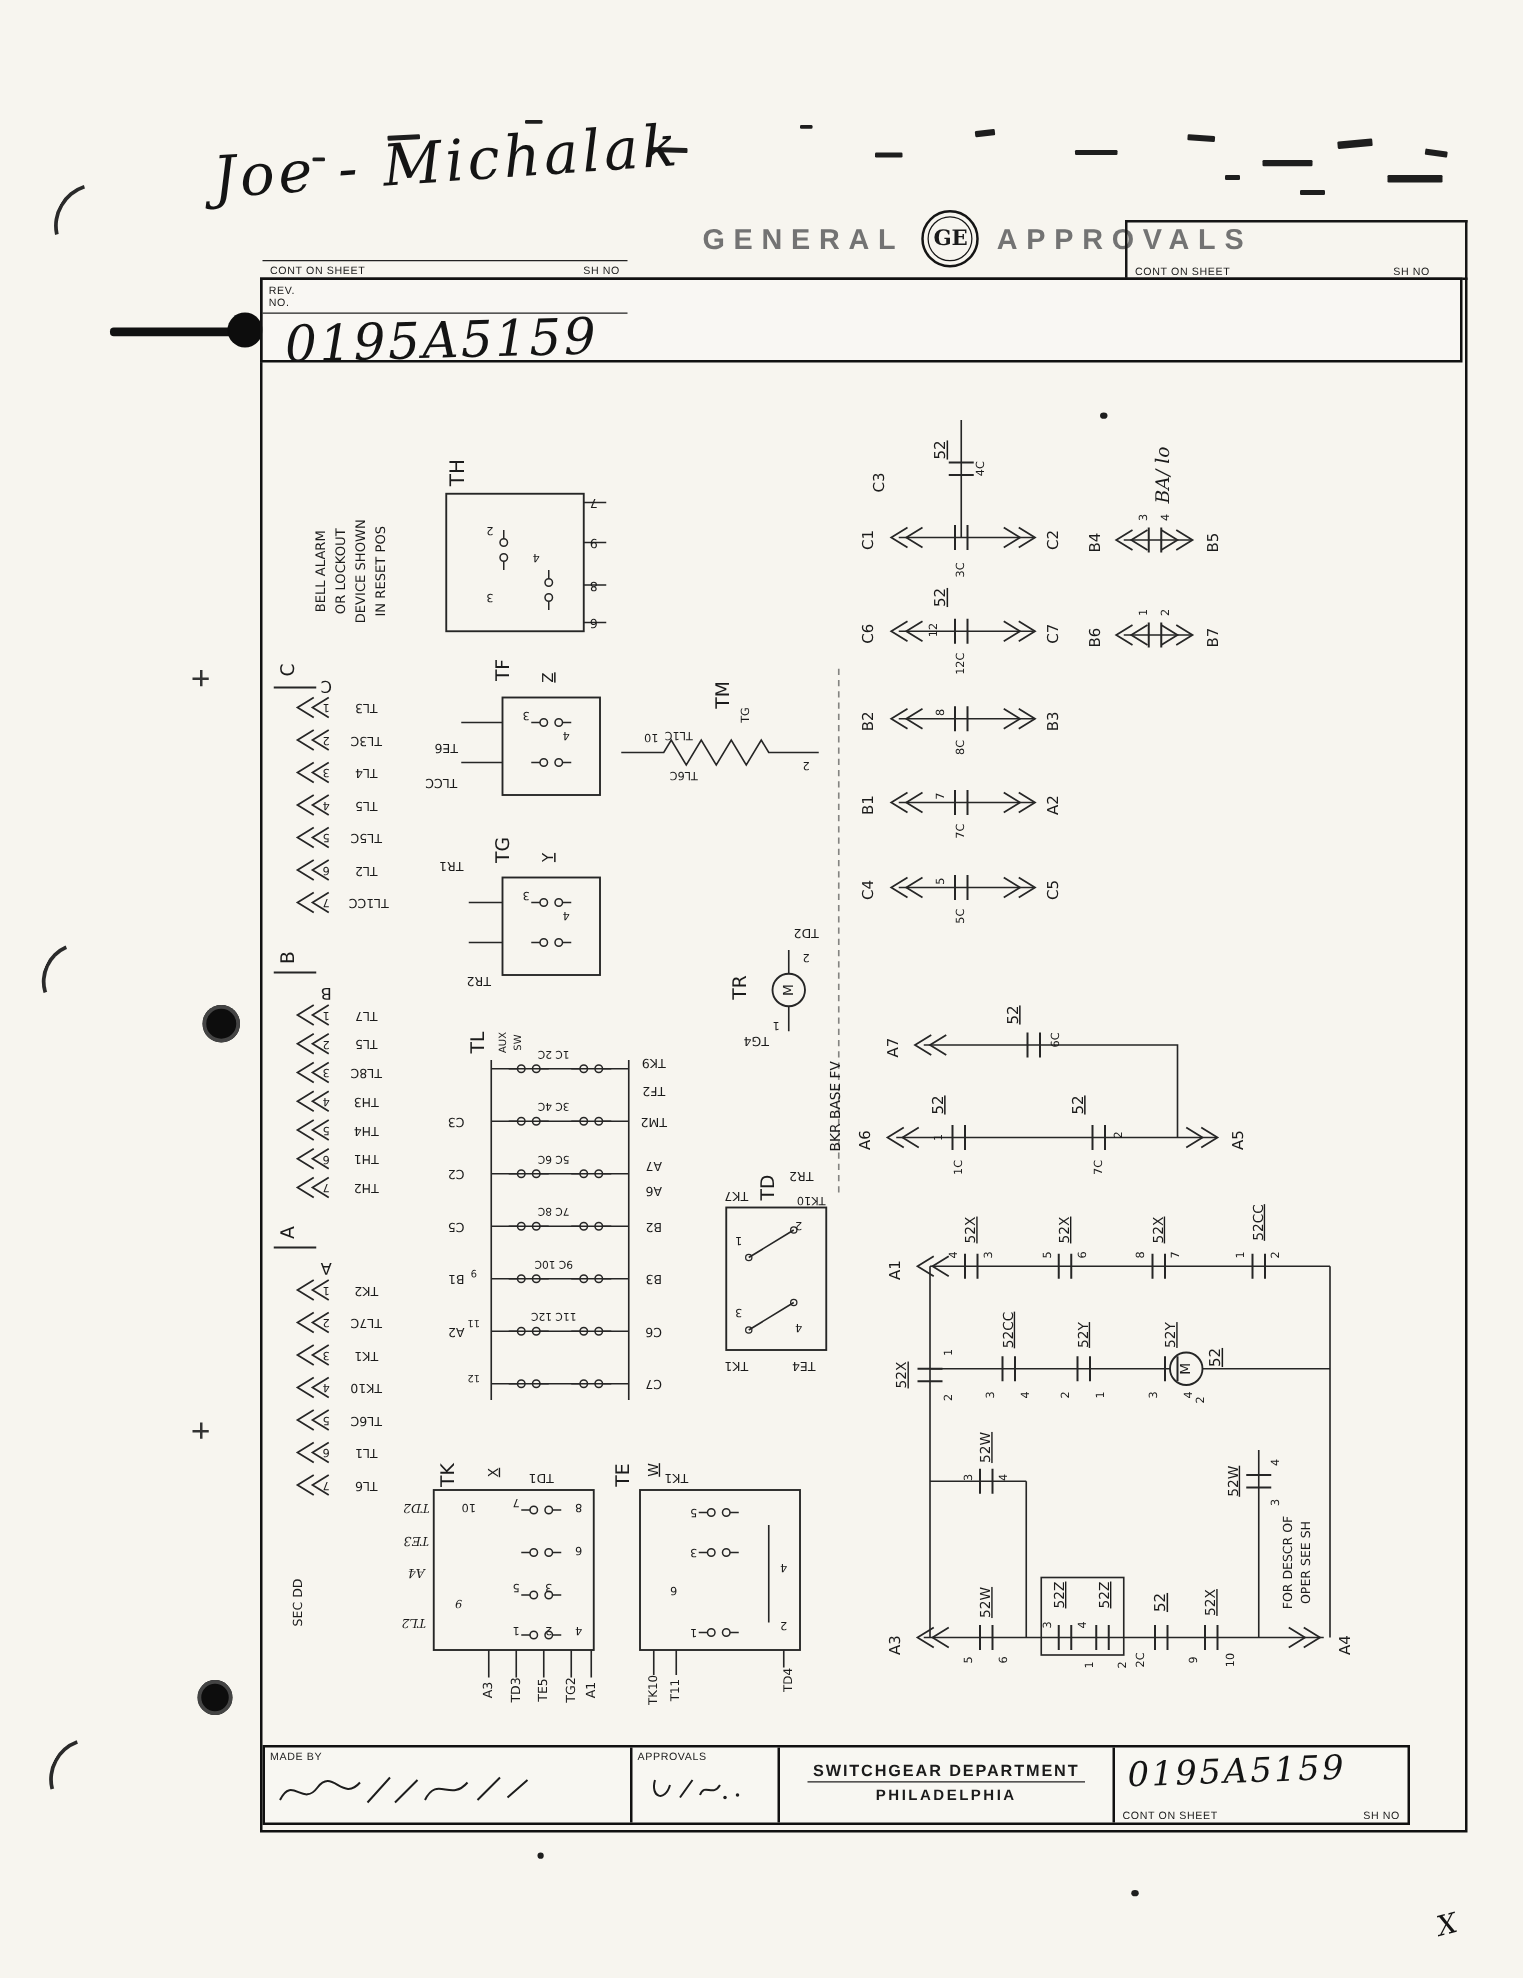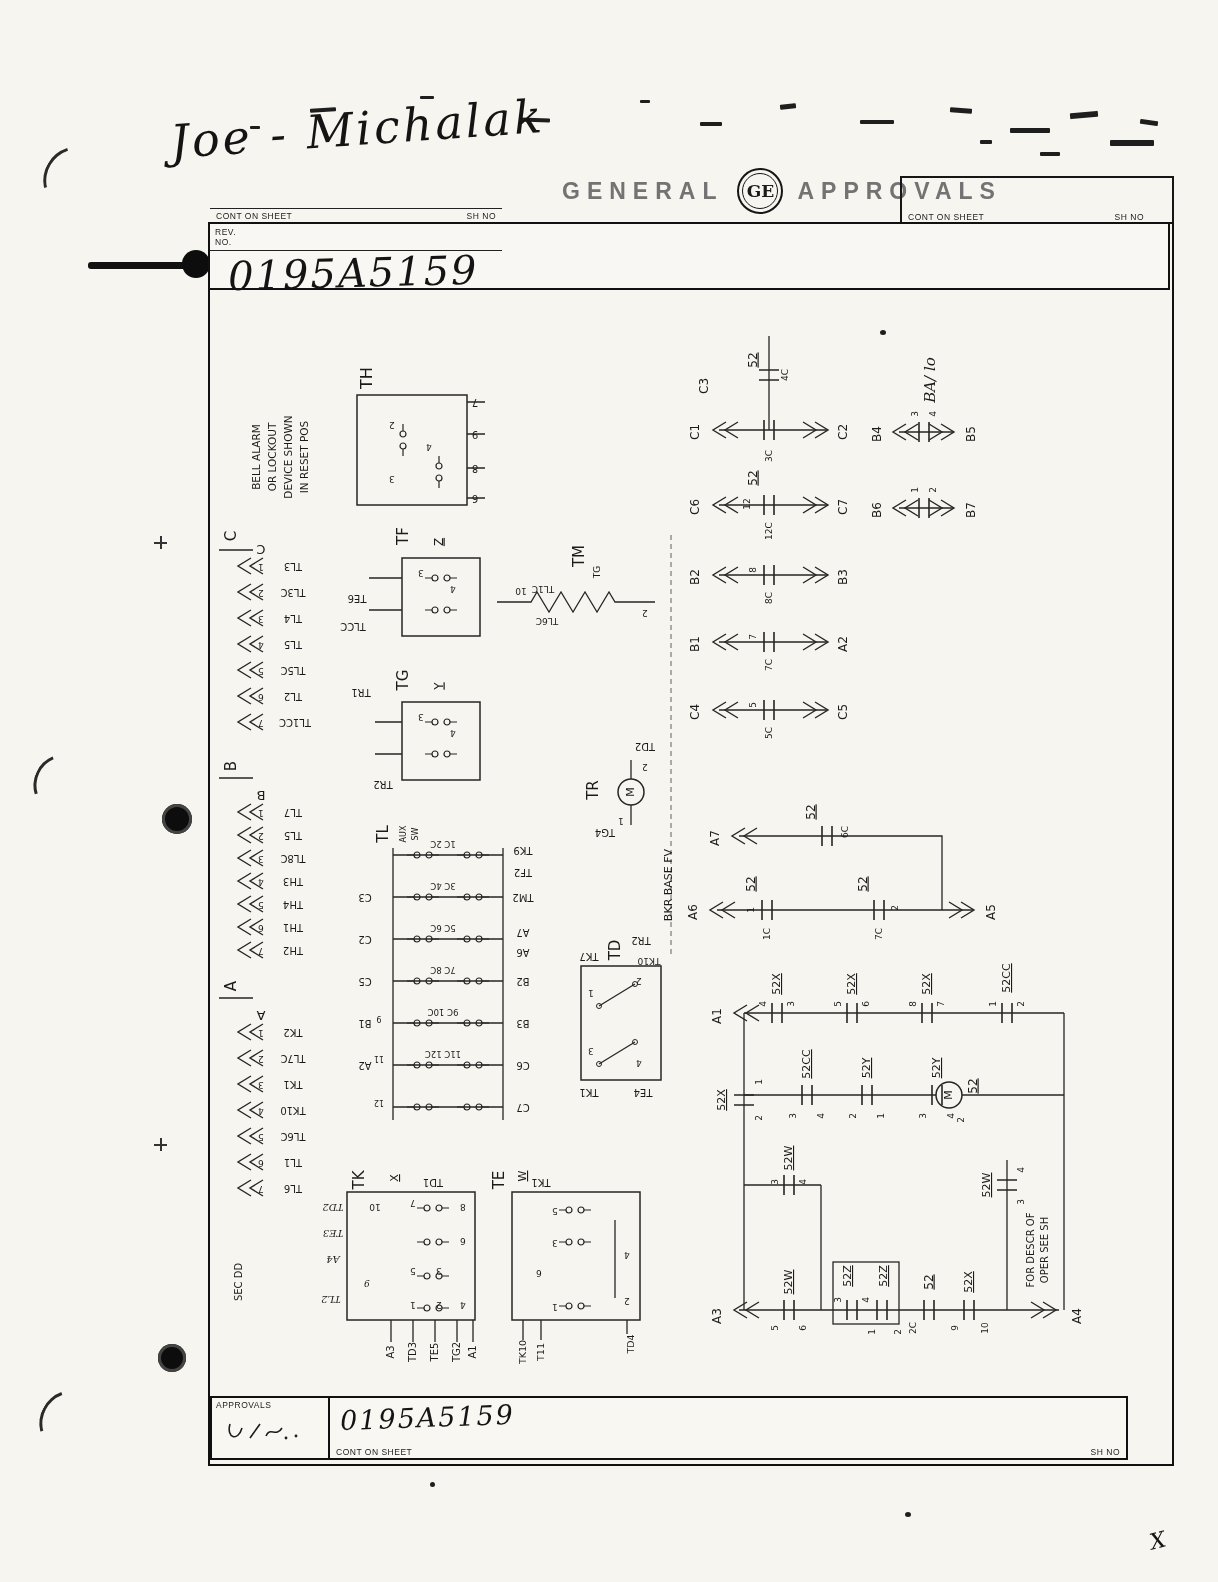--- a/index.html
+++ b/index.html
@@ -542,27 +542,39 @@
       <text transform="translate(748 1008) rotate(-90)" font-size="9" text-anchor="middle" dominant-baseline="middle" fill="#1b1b1b" font-family="&quot;DejaVu Sans&quot;, sans-serif">9</text>
       <text transform="translate(778 1008) rotate(-90)" font-size="9" text-anchor="middle" dominant-baseline="middle" fill="#1b1b1b" font-family="&quot;DejaVu Sans&quot;, sans-serif">10</text>
       <text transform="translate(510 996) rotate(-90)" font-size="12" text-anchor="middle" dominant-baseline="middle" fill="#1b1b1b" font-family="&quot;DejaVu Sans&quot;, sans-serif">A3</text>
       <text transform="translate(870 996) rotate(-90)" font-size="12" text-anchor="middle" dominant-baseline="middle" fill="#1b1b1b" font-family="&quot;DejaVu Sans&quot;, sans-serif">A4</text>
       <text transform="translate(824 930) rotate(-90)" font-size="10" text-anchor="middle" dominant-baseline="middle" fill="#1b1b1b" font-family="&quot;DejaVu Sans&quot;, sans-serif">FOR DESCR OF</text>
       <text transform="translate(838 930) rotate(-90)" font-size="10" text-anchor="middle" dominant-baseline="middle" fill="#1b1b1b" font-family="&quot;DejaVu Sans&quot;, sans-serif">OPER SEE SH</text>
     </g>
 </svg>
 
 <div class="abs tbbot">
+  <div class="cell c1">
+    <span class="celllab tiny">MADE BY</span>
+    <svg class="scrib" width="270" height="42" viewBox="0 0 270 42">
+      <path d="M8,28 C18,8 26,34 38,18 S58,30 72,14 M78,30 L96,10 M100,30 L118,12 M124,28 C134,8 144,30 158,14 M166,28 L184,10 M190,26 L206,12" stroke="#1d1d1d" stroke-width="1.6" fill="none"></path>
+    </svg>
+  </div>
   <div class="cell c2">
     <span class="celllab tiny">APPROVALS</span>
     <svg class="scrib" width="100" height="42" viewBox="0 0 100 42">
       <path d="M14,12 C10,26 22,30 26,16 M34,26 L44,12 M50,24 c4,-10 10,2 16,-8" stroke="#1d1d1d" stroke-width="1.6" fill="none"></path>
       <circle cx="70" cy="26" r="1.4" fill="#1d1d1d"></circle>
         <circle cx="80" cy="24" r="1.4" fill="#1d1d1d"></circle>
     </svg>
+  </div>
+  <div class="cell c3">
+    <div class="dept">
+      <div class="d1">SWITCHGEAR DEPARTMENT</div>
+      <div class="d2">PHILADELPHIA</div>
+    </div>
   </div>
   <div class="cell c4">
     <div class="botnum hand">0195A5159</div>
     <div class="botstrip">
       <span class="tiny">CONT ON SHEET</span>
       <span class="tiny">SH NO</span>
     </div>
   </div>
 </div>
 

